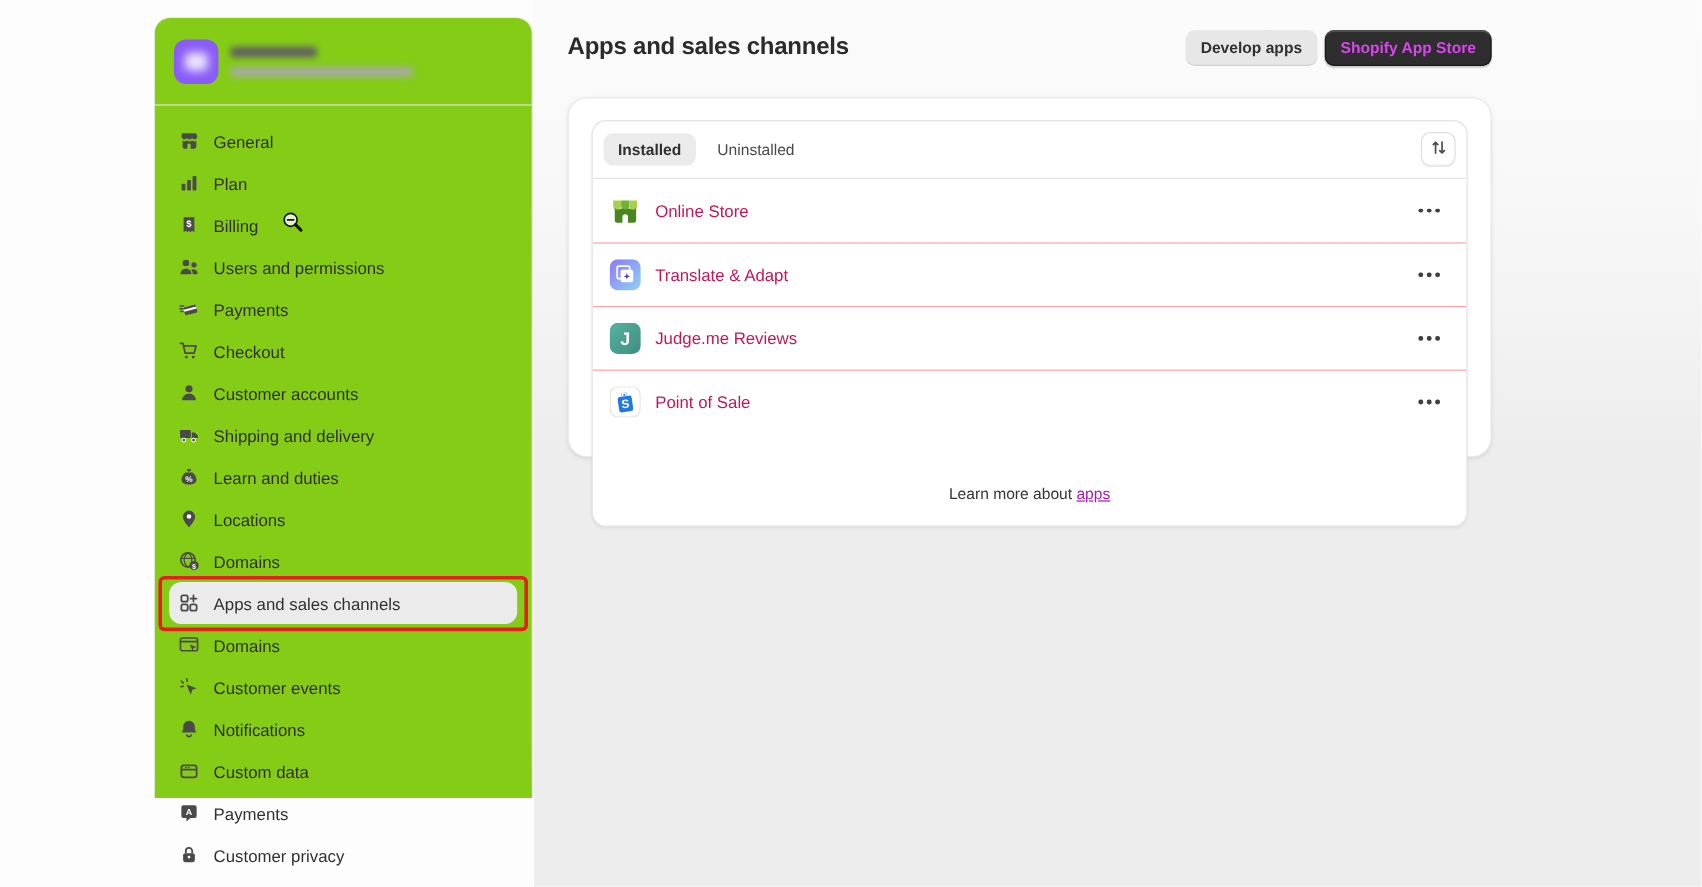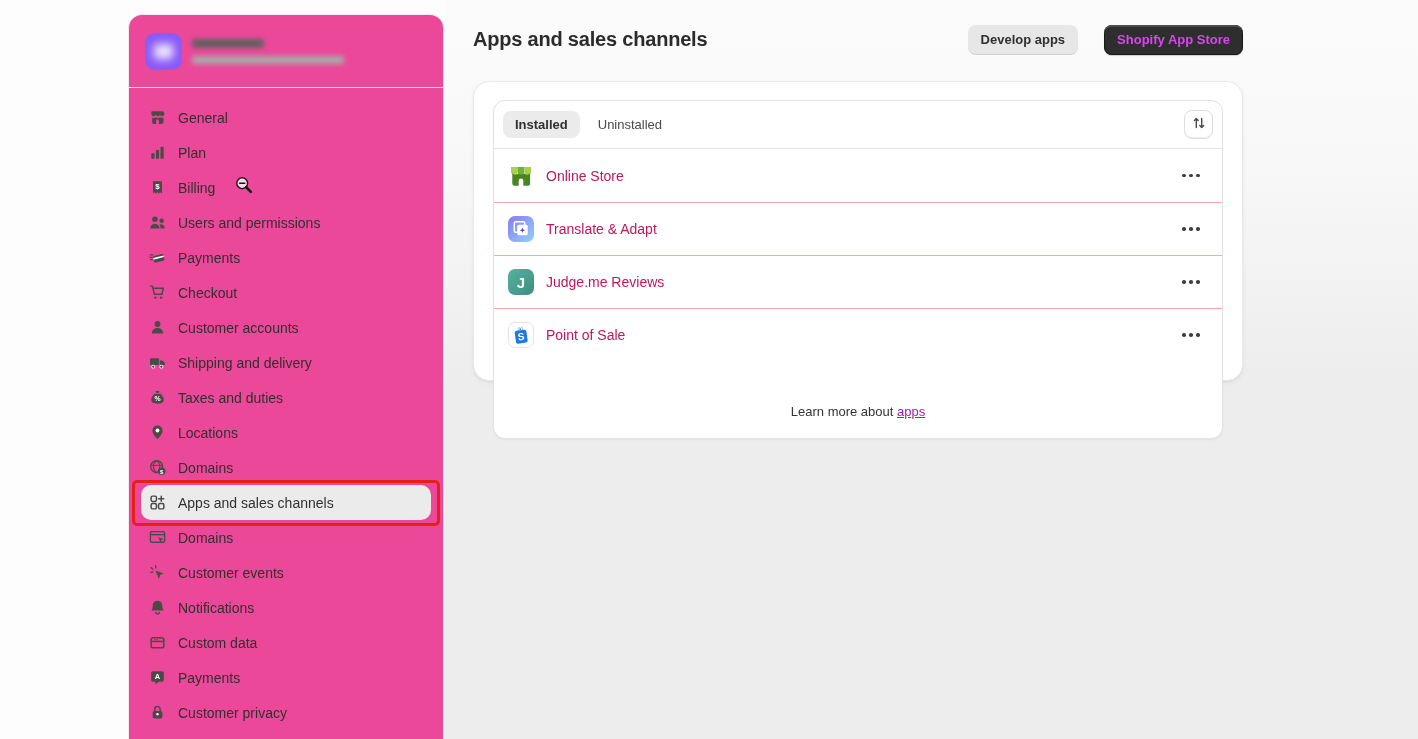--- a/index.html
+++ b/index.html
@@ -9,22 +9,22 @@
     font-family: "Liberation Sans", sans-serif;
     background: #fdfdfd; color: #303030;
   }
   
   .main-col {
     position: absolute; left: 445px; top: 0; width: 973px; height: 739px;
     background: linear-gradient(180deg, #fbfbfb 0%, #f8f8f8 22%, #ededed 52%, #ededed 100%);
   }
   
   .sidebar {
-    position: absolute; left: 128px; top: 14px; width: 316px; height: 725px;
-    background: #ec4899; border: 1px solid #ececec; border-bottom: none;
+    position: absolute; left: 128px; top: 14px; width: 316px; height: 651px;
+    background: #84cc16; border: 1px solid #ececec; border-bottom: none;
     border-right-color: #e2e2e2; border-radius: 14px 14px 0 0; z-index: 2;
   }
   .sidebar-head {
     display: flex; align-items: center; gap: 10px;
     padding: 12px 16px; height: 73px; border-bottom: 1px solid #e3e3e3;
   }
   .avatar {
     width: 37px; height: 37px; border-radius: 10px; background: #8a5bf7;
     position: relative; overflow: hidden; flex: 0 0 auto;
   }
@@ -52,21 +52,21 @@
   }
   .nav-item.highlighted .red-box { display: block; }
   
   .cursor-overlay { position: absolute; left: 234px; top: 175px; z-index: 5; }
   
   .page-header {
     position: absolute; left: 28px; top: 24px; width: 770px; height: 31px;
     display: flex; align-items: center;
   }
   .page-title { font-size: 20px; font-weight: 700; letter-spacing: -0.2px; color: #2b2b2b; }
-  .header-actions { margin-left: auto; display: flex; gap: 26px; align-items: center; }
+  .header-actions { margin-left: auto; display: flex; gap: 6px; align-items: center; }
   .btn {
     height: 30px; display: inline-flex; align-items: center; justify-content: center;
     padding: 0 13px; border-radius: 8px; font-size: 13px; font-weight: 700;
     border: none; cursor: pointer; font-family: inherit;
   }
   .btn.secondary { background: #e7e7e7; color: #303030; box-shadow: inset 0 -1px 0 rgba(0,0,0,.10); }
   .btn.primary-dark {
     background: #2e2e2e; color: #d946ef;
     box-shadow: inset 0 1.5px 0 rgba(255,255,255,.24), inset 0 0 0 1px #1a1a1a, 0 1px 1px rgba(0,0,0,.18);
   }
@@ -220,21 +220,21 @@
 
   </div>
       <div class="nav-item">
     <span class="ic">
           <svg viewBox="0 0 16 16">
             <path fill="#4a4a4a" d="M6.2 1.8h3.6l-.9 1.9h-1.8z"></path>
             <path fill="#4a4a4a" d="M5.1 4.4h5.8c1.9 1.7 3 3.7 3 5.7 0 2.3-2 3.7-5.9 3.7S2.1 12.4 2.1 10.1c0-2 1.1-4 3-5.7z"></path>
             <text x="8" y="11.6" font-size="6.5" font-weight="bold" fill="#fff" text-anchor="middle" font-family="sans-serif">%</text>
           </svg>
         </span>
-    <span class="lbl">Taxes and duties</span>
+    <span class="lbl">Learn and duties</span>
 
   </div>
       <div class="nav-item">
     <span class="ic">
           <svg viewBox="0 0 16 16">
             <path fill="#4a4a4a" d="M8 1.4a4.8 4.8 0 014.8 4.8C12.8 9.7 8 14.4 8 14.4S3.2 9.7 3.2 6.2A4.8 4.8 0 018 1.4z"></path>
             <circle cx="8" cy="6.1" r="1.8" fill="#fff"></circle>
           </svg>
         </span>
     <span class="lbl">Locations</span>

